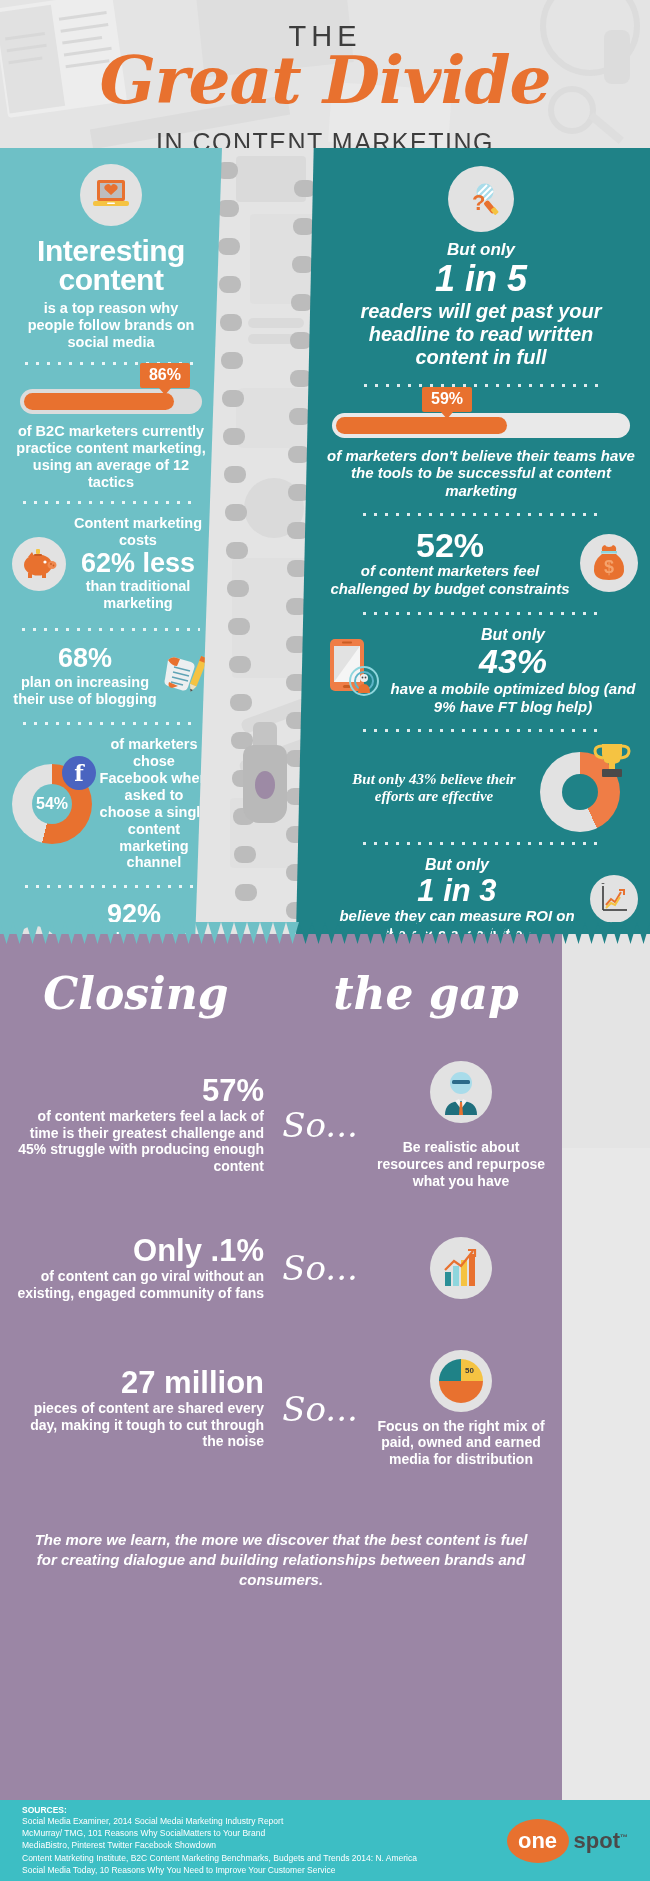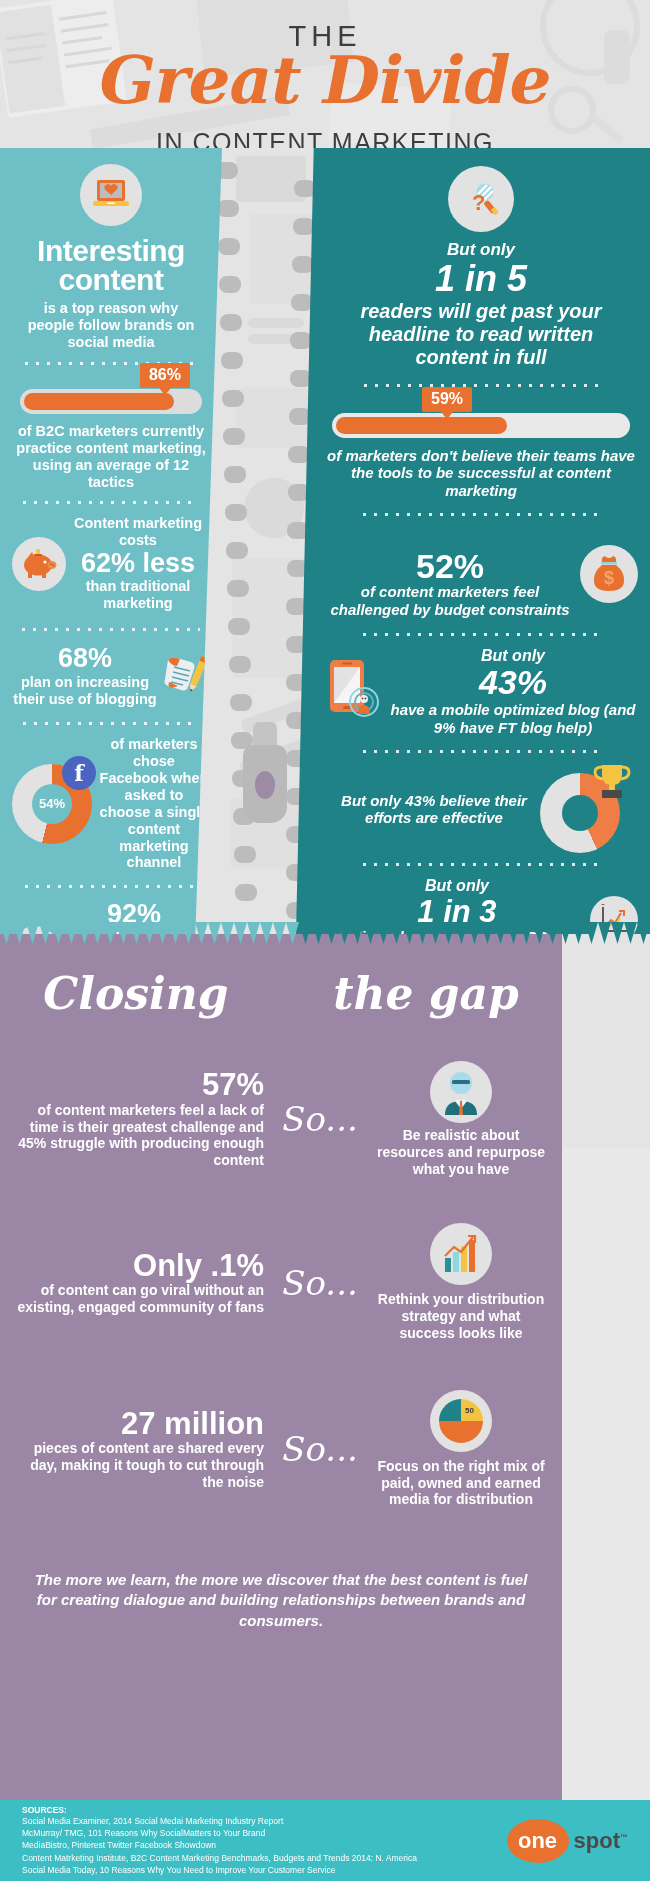--- a/index.html
+++ b/index.html
@@ -296,21 +296,21 @@
           </svg>
         </div>
       </div>
 
       <div class="dots" style="width:176px;margin-top:14px;"></div>
 
       <div style="display:flex;align-items:center;margin-top:10px;">
         <div style="flex:none;position:relative;width:86px;">
           <div class="donut" style="width:80px;height:80px;
             background:conic-gradient(#e8712f 0% 54%, #e2e2e2 54% 100%);">
-            <div class="donut-hole" style="left:20px;top:20px;width:40px;height:40px;background:#6ec0c6;font-size:13px;">54%</div>
+            <div class="donut-hole" style="left:20px;top:20px;width:40px;height:40px;background:#6ec0c6;font-size:16px;">54%</div>
           </div>
           <div style="position:absolute;left:50px;top:-8px;width:34px;height:34px;border-radius:50%;background:#4a64c0;display:flex;align-items:center;justify-content:center;">
             <span style="color:#fff;font-size:22px;font-weight:bold;font-family:'DejaVu Serif',serif;line-height:1;">f</span>
           </div>
         </div>
         <div class="sub-txt" style="flex:1;text-align:center;color:#fff;">of marketers chose Facebook when asked to choose a single content marketing channel</div>
       </div>
 
       <div class="dots" style="width:172px;margin-top:14px;"></div>
 
@@ -362,21 +362,21 @@
         <div class="track" style="background:#e9e9e9;">
           <div class="fill" style="width:59%;"></div>
         </div>
       </div>
       <div class="lt sub-txt ital" style="margin-top:9px;font-size:15px;">of marketers don't believe their teams have the tools to be successful at content marketing</div>
 
       <div class="dots" style="width:236px;margin-top:14px;"></div>
 
       <div style="display:flex;align-items:center;margin-top:12px;">
         <div style="flex:1;text-align:center;color:#fff;">
-          <div style="font-size:34px;font-weight:bold;line-height:1;margin-top:21px;">52%</div>
+          <div style="font-size:34px;font-weight:bold;line-height:1;">52%</div>
           <div class="sub-txt ital" style="font-size:15px;">of content marketers feel challenged by budget constraints</div>
         </div>
         <div class="icon-circle" style="width:58px;height:58px;flex:none;margin-left:4px;">
           <svg width="38" height="40" viewBox="0 0 38 40">
             <path d="M12 8 q-1 -5 3 -6 q1 2 4 2 q3 0 4 -2 q4 1 3 6Z" fill="#e8712f"></path>
             <rect x="11" y="8" width="16" height="2.5" fill="#8fd6dd"></rect>
             <path d="M12 11 q-9 7 -8 17 q1 9 15 9 q14 0 15 -9 q1 -10 -8 -17Z" fill="#e8712f"></path>
             <text x="19" y="30" font-size="18" font-weight="bold" fill="#f5a36c" text-anchor="middle" font-family="Liberation Sans">$</text>
           </svg>
         </div>
@@ -403,21 +403,21 @@
         <div style="flex:1;text-align:center;color:#fff;">
           <div class="sub-txt ital" style="font-size:16px;">But only</div>
           <div class="ital" style="font-size:34px;font-weight:bold;line-height:1.05;">43%</div>
           <div class="sub-txt ital" style="font-size:15px;">have a mobile optimized blog (and 9% have FT blog help)</div>
         </div>
       </div>
 
       <div class="dots" style="width:236px;margin-top:14px;"></div>
 
       <div style="display:flex;align-items:center;margin-top:12px;">
-        <div class="sub-txt ital" style="flex:1;text-align:center;color:#fff;font-size:15px;padding-left:10px;">But only 43% believe their efforts are effective</div>
+        <div class="sub-txt ital" style="flex:1;text-align:center;color:#fff;font-size:15px;padding-left:10px;font-family:Liberation Serif, serif;">But only 43% believe their efforts are effective</div>
         <div style="flex:none;position:relative;width:104px;height:88px;">
           <div class="donut" style="position:absolute;left:6px;top:8px;width:80px;height:80px;
             background:conic-gradient(#ef7d46 0% 43%, #e2e2e2 43% 100%);">
             <div class="donut-hole" style="left:22px;top:22px;width:36px;height:36px;background:#1f8287;"></div>
           </div>
           <svg style="position:absolute;left:56px;top:-4px;" width="46" height="44" viewBox="0 0 46 44">
             <path d="M12 4 h20 v10 q0 10 -10 10 q-10 0 -10 -10 Z" fill="#f5c342"></path>
             <path d="M12 6 q-7 0 -7 5 q0 6 8 7" fill="none" stroke="#f5c342" stroke-width="3"></path>
             <path d="M32 6 q7 0 7 5 q0 6 -8 7" fill="none" stroke="#f5c342" stroke-width="3"></path>
             <rect x="19" y="23" width="6" height="6" fill="#f5c342"></rect>
@@ -524,21 +524,21 @@
           <div class="icon-circle" style="width:62px;height:62px;">
             <svg width="44" height="46" viewBox="0 0 44 46">
               <circle cx="22" cy="14" r="11" fill="#a9dcea"></circle>
               <rect x="13" y="11" width="18" height="4" rx="1.5" fill="#2c6b8a"></rect>
               <path d="M6 46 q0 -14 16 -14 q16 0 16 14Z" fill="#1f6f7d"></path>
               <path d="M16 32 L22 40 L28 32 L24 30 L22 34 L20 30Z" fill="#f2f2f2"></path>
               <path d="M21 33 L23 33 L24 46 L20 46Z" fill="#e8712f"></path>
             </svg>
           </div>
         </div>
-        <div class="so-txt" style="margin-top:4px;">Be realistic about resources and repurpose what you have</div>
+        <div class="so-txt" style="margin-top:16px;">Be realistic about resources and repurpose what you have</div>
       </div>
     </div>
 
     <div class="so-row" style="margin-top:46px;">
       <div class="so-left">
         <div class="so-num" style="font-size:31px;">Only .1%</div>
         <div class="so-txt">of content can go viral without an existing, engaged community of fans</div>
       </div>
       <div class="so-word">So...</div>
       <div class="so-right">
@@ -547,21 +547,20 @@
             <svg width="42" height="40" viewBox="0 0 42 40">
               <rect x="5" y="24" width="6" height="14" fill="#2a8f97"></rect>
               <rect x="13" y="18" width="6" height="20" fill="#8fd6dd"></rect>
               <rect x="21" y="12" width="6" height="26" fill="#f5c342"></rect>
               <rect x="29" y="6" width="6" height="32" fill="#e8712f"></rect>
               <polyline points="5,22 14,13 21,18 33,3" fill="none" stroke="#e8712f" stroke-width="2.2"></polyline>
               <path d="M28 2 l7 0 l0 7" fill="none" stroke="#e8712f" stroke-width="2.2"></path>
             </svg>
           </div>
         </div>
-        <div class="so-txt" style="margin-top:6px;">Rethink your distribution strategy and what success looks like</div>
       </div>
     </div>
 
     <div class="so-row" style="margin-top:48px;">
       <div class="so-left">
         <div class="so-num" style="font-size:31px;">27 million</div>
         <div class="so-txt">pieces of content are shared every day, making it tough to cut through the noise</div>
       </div>
       <div class="so-word">So...</div>
       <div class="so-right">

